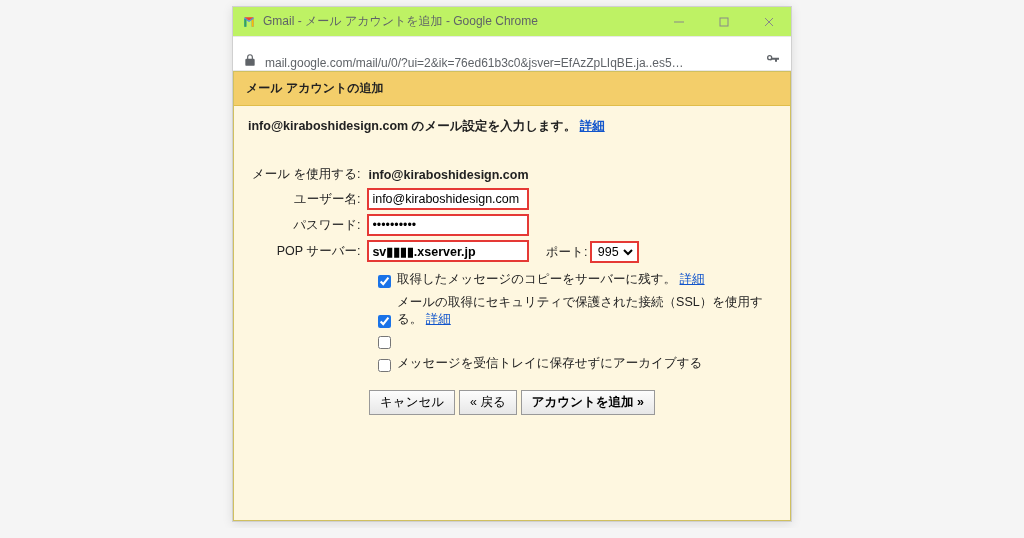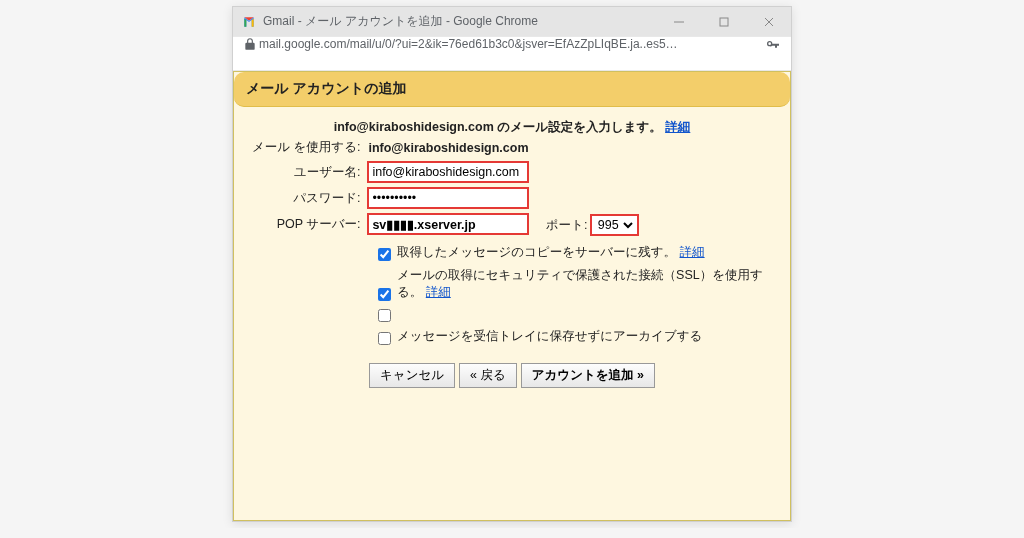--- a/index.html
+++ b/index.html
@@ -12,21 +12,21 @@
       padding: 6px;
     }
     .chrome-window {
       width: 560px;
       border: 1px solid #d0d0d0;
       background: white;
       box-shadow: 0 2px 10px rgba(0,0,0,0.1);
     }
     .titlebar {
       height: 30px;
-      background: #e5e5e5;
+      background: #bef264;
       display: flex;
       align-items: center;
       padding-left: 8px;
       border-bottom: 1px solid #e8e8e8;
     }
     .gmail-icon {
       width: 16px; height: 16px;
       margin-right: 6px;
     }
     .title-text {
@@ -39,54 +39,52 @@
     }
     .win-controls { display: flex; }
     .win-btn {
       width: 45px; height: 30px;
       display: flex; align-items: center; justify-content: center;
       color: #888; cursor: pointer;
     }
     .addrbar {
       height: 34px;
       background: #fff;
-      display: flex; align-items:flex-start;
+      display: flex; align-items:flex-end;
       padding: 0 10px;
       color: #5f6368;
       font-size: 12px;
       border-bottom: 1px solid #e8e8e8;
-      gap:2px;
+      gap:8px;
     }
     .lock-ico { color:#5f6368; }
     .url { flex:1; white-space: nowrap; overflow:hidden; text-overflow: ellipsis; }
     .key-ico { color:#5f6368; }
 
     .gmail-content {
       background: #fef7e0;
       border: 1px solid #d0c060;
       min-height: 450px;
     }
     .yellow-header {
       background: #f3ce6a;
       padding: 8px 12px;
-      font-size: 14px;
+      font-size: 12px;
       font-weight: bold;
       color: #222;
       border-bottom: 1px solid #e0bd4a;
-      border-radius: 10px;
     }
     .content-body {
       padding: 12px 14px 20px 14px;
       font-size: 12.5px;
       color: #222;
     }
     .lead {
       font-weight: bold;
-      margin-bottom: 0;
-      text-align: center;
+      margin-bottom: 28px;
     }
     .lead a { color: #1155cc; font-weight: bold; }
     .form-table { border-collapse: collapse; }
     .form-table td { padding: 3px 4px; vertical-align: middle; font-size: 12.5px; }
     .label-cell { text-align: right; white-space: nowrap; color:#222; padding-right:2px;}
     .valbox input[type=text], .valbox input[type=password] {
       font-size: 12.5px; padding: 1px 3px; border:1px solid #999; background:#fff;
       height:20px;
     }
     .hl-red { outline: 2px solid #e53935; outline-offset:-1px; }

